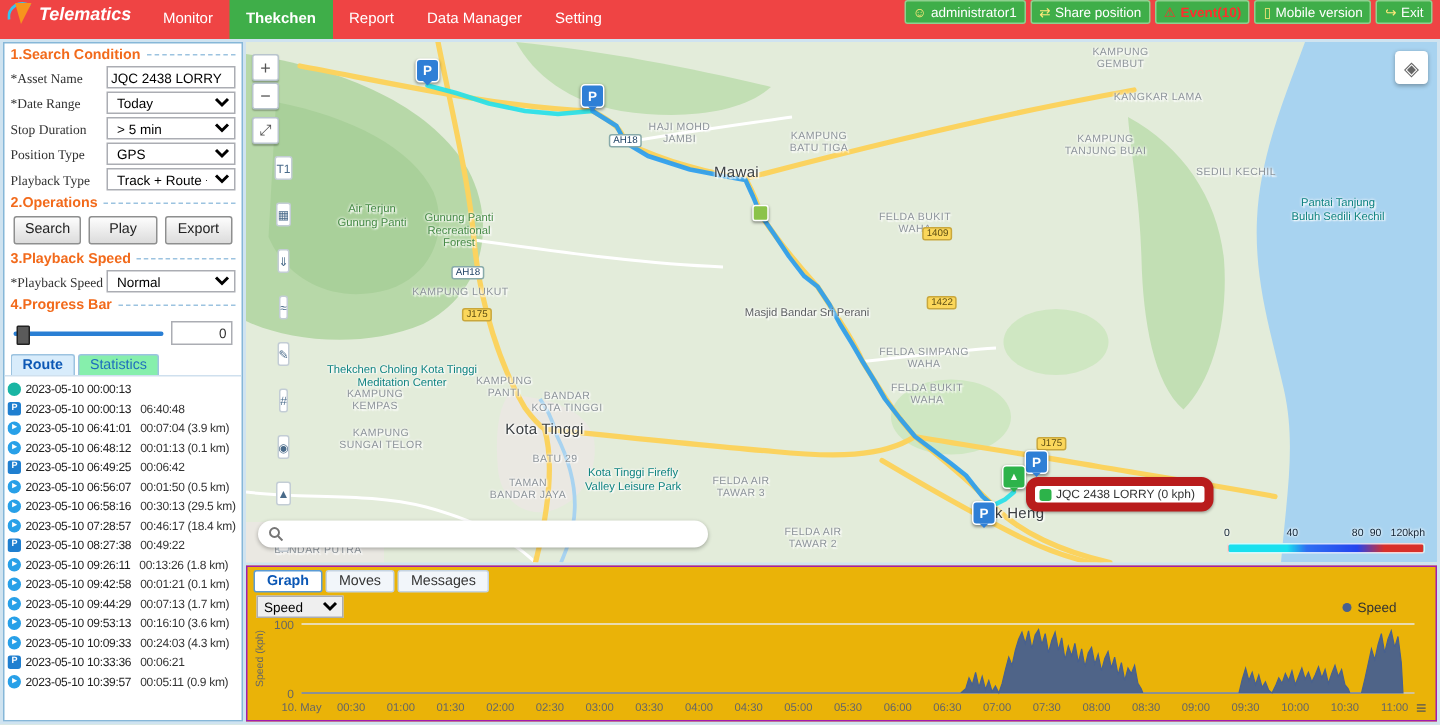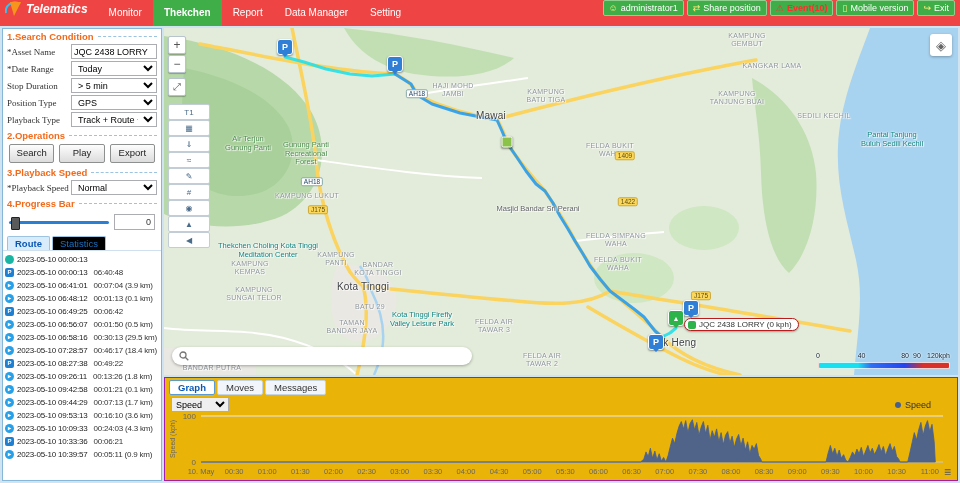--- a/index.html
+++ b/index.html
@@ -22,21 +22,21 @@
   .fieldrow label{width:62px;font-size:9px;flex:none;font-family:Liberation Serif, serif;}
   .ctrl{flex:1;min-width:0;}
   .ctrl input,.ctrl select{width:100%;font-size:9px;height:15px;border:1px solid #abadb3;box-sizing:border-box;background:#fff;font-family:inherit;padding:0 2px;}
   .btnrow{display:flex;gap:5px;padding:2px 6px;flex:none;}
   .btn{flex:1;height:17px;font-size:9.5px;border:1px solid #8e8f8f;background:linear-gradient(#fdfdfd,#dcdcdc);border-radius:2px;text-align:center;line-height:16px;cursor:pointer;color:#222;}
   .progressrow{display:flex;align-items:center;gap:5px;padding:4px 6px;flex:none;}
   .track{flex:1;height:3px;background:#2a7fd4;position:relative;border-radius:2px;}
   .handle{position:absolute;left:2%;top:-4px;width:7px;height:11px;background:#5a5a5a;border:1px solid #222;border-radius:1px;cursor:pointer;}
   .valbox{width:36px;height:14px;border:1px solid #abadb3;font-size:9px;text-align:right;padding-right:3px;line-height:14px;flex:none;}
   .tabs{display:flex;gap:2px;padding:2px 4px 0;border-bottom:1px solid #cfe0ee;flex:none;}
-  .tab{padding:1px 7px;font-size:9.5px;border:1px solid #9cc3e0;border-bottom:none;background:#000000;color:#1f6fbd;border-radius:2px 2px 0 0;cursor:pointer;}
+  .tab{padding:1px 7px;font-size:9.5px;border:1px solid #9cc3e0;border-bottom:none;background:#86efac;color:#1f6fbd;border-radius:2px 2px 0 0;cursor:pointer;}
   .tab.active{background:#d8ecfb;font-weight:bold;color:#0b57b5;}
   .list{flex:1;overflow:hidden;padding:2px 2px 0;}
   .row{display:flex;align-items:center;gap:3px;height:13px;white-space:nowrap;overflow:hidden;font-size:8px;letter-spacing:-0.2px;color:#222;cursor:pointer;}
   .ricon{width:9px;height:9px;border-radius:2px;flex:none;display:flex;align-items:center;justify-content:center;color:#fff;font-size:6px;font-weight:bold;line-height:9px;}
   .ricon.parking{background:#1f7fd0;}
   .ricon.moving{background:#28a0e8;border-radius:50%;}
   .ricon.start{background:#19b5a3;border-radius:50%;}
   .rdetail{margin-left:3px;color:#333;}
   
   .map{position:absolute;left:164px;top:28px;right:2px;height:347px;background:#e3ecda;overflow:hidden;box-sizing:border-box;}
@@ -49,25 +49,25 @@
   .k-teal{color:#0f8380;}
   .k-poi{color:#5d5f62;}
   .k-shield{background:#fbd75b;border:1px solid #c9a73c;border-radius:2px;font-size:6.5px;color:#5d4d12;padding:0 2px;text-shadow:none;}
   .k-shieldb{background:#fff;border:1px solid #8aa;border-radius:2px;font-size:6.5px;color:#246;padding:0 2px;text-shadow:none;}
   #mapmarkers{position:absolute;inset:0;z-index:3;}
   .marker-p{position:absolute;width:14px;height:14px;background:#2f7fd6;border:1.5px solid #fff;border-radius:3px;color:#fff;font-weight:bold;font-size:9px;display:flex;align-items:center;justify-content:center;box-shadow:0 1px 2px rgba(0,0,0,.4);transform:translate(-50%,-100%);cursor:pointer;}
   .marker-p::after{content:"";position:absolute;left:50%;top:100%;transform:translateX(-50%);border:3px solid transparent;border-top-color:#2f7fd6;}
   .marker-current{background:#2db34a;font-size:7px;}
   .marker-current::after{border-top-color:#2db34a;}
   .marker-event{position:absolute;width:9px;height:9px;background:#8bc34a;border:1.5px solid #fff;border-radius:2px;box-shadow:0 1px 2px rgba(0,0,0,.4);transform:translate(-50%,-50%);cursor:pointer;}
-  .asset-chip{position:absolute;background:#fff;border:1px solid #b91c1c;border-radius:8px;font-size:8px;color:#333;padding:1px 6px 1px 3px;display:flex;align-items:center;gap:3px;box-shadow:0 1px 2px rgba(0,0,0,.3);z-index:4;white-space:nowrap;justify-content:space-between;}
+  .asset-chip{position:absolute;background:#fff;border:6px solid #b91c1c;border-radius:8px;font-size:8px;color:#333;padding:1px 6px 1px 3px;display:flex;align-items:center;gap:3px;box-shadow:0 1px 2px rgba(0,0,0,.3);z-index:4;white-space:nowrap;justify-content:space-between;}
   .truck{width:8px;height:8px;background:#2db34a;border-radius:2px;flex:none;}
   .mbtn{position:absolute;left:4px;width:18px;height:18px;background:#fff;border:1px solid #b8c4cd;border-radius:2px;box-shadow:0 1px 1px rgba(0,0,0,.25);display:flex;align-items:center;justify-content:center;font-size:12px;color:#555;cursor:pointer;z-index:5;box-sizing:border-box;}
   #zoomin{top:8px;} #zoomout{top:27px;} #fullscreen{top:50px;font-size:10px;}
-  .mtools{position:absolute;left:4px;top:76px;width:42px;display:flex;flex-direction:column;gap:0;z-index:5;}
+  .mtools{position:absolute;left:4px;top:76px;width:42px;display:flex;flex-direction:column;gap:15px;z-index:5;align-items:center;}
   .mtool{height:16px;background:#fff;border:1px solid #c3cdd5;border-radius:2px;font-size:8px;display:flex;align-items:center;justify-content:center;color:#4a6b8a;cursor:pointer;box-sizing:border-box;}
   .mapsearch{position:absolute;left:8px;bottom:10px;width:300px;height:18px;background:#fff;border-radius:9px;box-shadow:0 1px 3px rgba(0,0,0,.3);display:flex;align-items:center;padding:0 7px;gap:5px;z-index:5;box-sizing:border-box;}
   .mapsearch input{border:none;outline:none;flex:1;font-size:9px;font-family:inherit;background:transparent;}
   .layers{position:absolute;right:6px;top:6px;width:22px;height:22px;background:#fff;border-radius:3px;box-shadow:0 1px 3px rgba(0,0,0,.3);display:flex;align-items:center;justify-content:center;color:#666;font-size:13px;cursor:pointer;z-index:5;}
   .speedlegend{position:absolute;right:8px;bottom:6px;width:132px;z-index:5;}
   .legendnums{position:relative;height:10px;font-size:7px;color:#123;text-shadow:0 0 2px #fff,0 0 2px #fff;}
   .legendnums span{position:absolute;transform:translateX(-50%);}
   .legendnums span:last-child{transform:translateX(-100%);}
   .legendbar{height:5px;border-radius:2px;border:1px solid rgba(255,255,255,.8);background:linear-gradient(90deg,#19e0ee 0%,#19e0ee 30%,#2f6ff2 40%,#2443ee 66%,#d8302a 80%,#d8302a 100%);}
   

